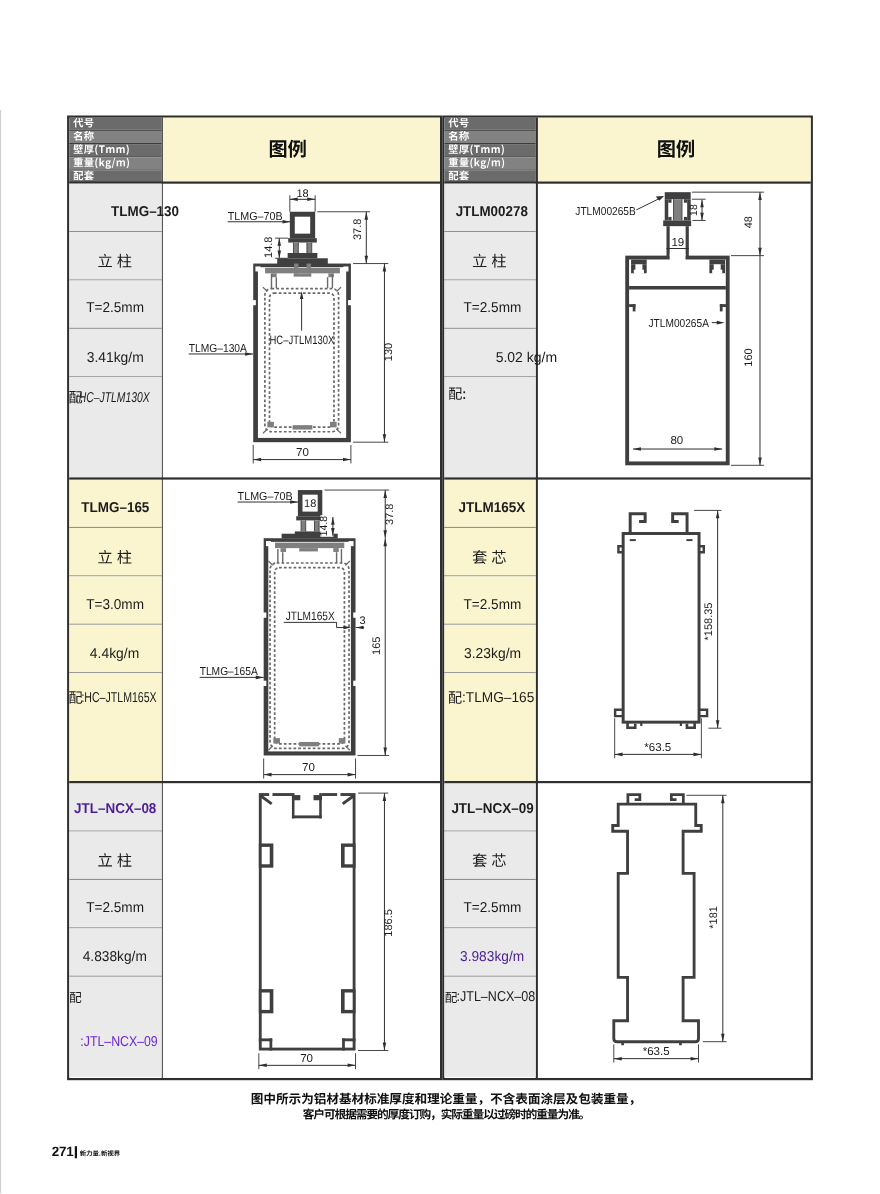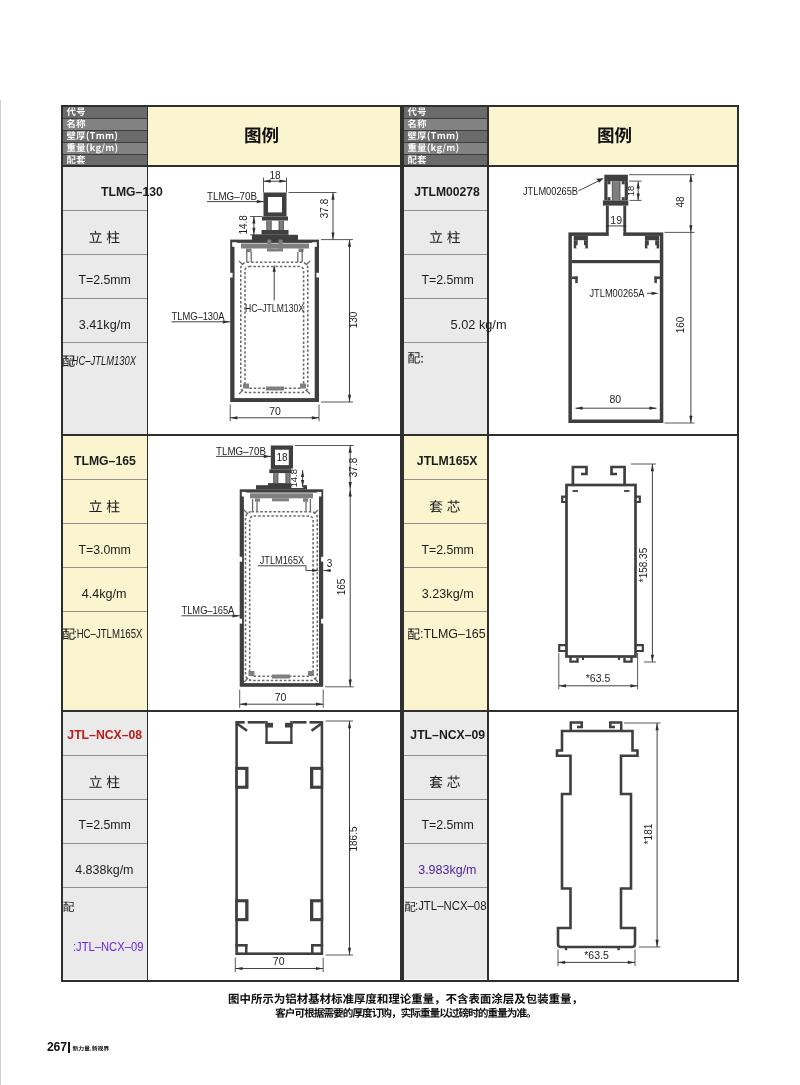--- a/index.html
+++ b/index.html
@@ -104,21 +104,21 @@
   </div>
 <div style="position:absolute;left:44.5px;top:539.1px;width:120px;height:20px;display:flex;align-items:center;justify-content:center;color:#1c1c1c;">
     <span style="display:inline-block;font-size:13px;font-weight:normal;transform:scaleX(0.95);white-space:nowrap;">T=3.0mm</span>
   </div>
 <div style="position:absolute;left:44.5px;top:583.4px;width:120px;height:20px;display:flex;align-items:center;justify-content:center;color:#1c1c1c;">
     <span style="display:inline-block;font-size:13px;font-weight:normal;transform:scaleX(0.97);white-space:nowrap;">4.4kg/m</span>
   </div>
 <div style="position:absolute;left:74.4px;top:623.8px;height:19px;display:flex;align-items:center;color:#1c1c1c;">
     <span style="display:inline-block;font-size:13px;transform:scaleX(0.74);transform-origin:0 50%;white-space:nowrap;">:HC–JTLM165X</span>
   </div>
-<div style="position:absolute;left:44.5px;top:724.4px;width:120px;height:20px;display:flex;align-items:center;justify-content:center;color:#b91c1c;">
+<div style="position:absolute;left:44.5px;top:724.4px;width:120px;height:20px;display:flex;align-items:center;justify-content:center;color:#4c1d95;">
     <span style="display:inline-block;font-size:13px;font-weight:bold;transform:scaleX(0.941);white-space:nowrap;">JTL–NCX–08</span>
   </div>
 <div style="position:absolute;left:44.5px;top:814.6999999999999px;width:120px;height:20px;display:flex;align-items:center;justify-content:center;color:#1c1c1c;">
     <span style="display:inline-block;font-size:13px;font-weight:normal;transform:scaleX(0.95);white-space:nowrap;">T=2.5mm</span>
   </div>
 <div style="position:absolute;left:44.5px;top:859.0px;width:120px;height:20px;display:flex;align-items:center;justify-content:center;color:#1c1c1c;">
     <span style="display:inline-block;font-size:13px;font-weight:normal;transform:scaleX(0.96);white-space:nowrap;">4.838kg/m</span>
   </div>
 <div style="position:absolute;left:73.0px;top:937px;height:19px;display:flex;align-items:center;color:#6d28d9;">
     <span style="display:inline-block;font-size:13px;transform:scaleX(0.862);transform-origin:0 50%;white-space:nowrap;">:JTL–NCX–09</span>
@@ -149,21 +149,21 @@
   </div>
 <div style="position:absolute;left:387.5px;top:814.6999999999999px;width:120px;height:20px;display:flex;align-items:center;justify-content:center;color:#1c1c1c;">
     <span style="display:inline-block;font-size:13px;font-weight:normal;transform:scaleX(0.95);white-space:nowrap;">T=2.5mm</span>
   </div>
 <div style="position:absolute;left:387.5px;top:859.0px;width:120px;height:20px;display:flex;align-items:center;justify-content:center;color:#4c1d95;">
     <span style="display:inline-block;font-size:13px;font-weight:normal;transform:scaleX(0.96);white-space:nowrap;">3.983kg/m</span>
   </div>
 <div style="position:absolute;left:414.6px;top:896.0px;height:19px;display:flex;align-items:center;color:#1c1c1c;">
     <span style="display:inline-block;font-size:13px;transform:scaleX(0.876);transform-origin:0 50%;white-space:nowrap;">:JTL–NCX–08</span>
   </div>
-<div style="position:absolute;left:47px;top:1039.8px;font-size:12.2px;font-weight:bold;color:#111;letter-spacing:-0.2px;">267</div>
+<div style="position:absolute;left:47px;top:1039.8px;font-size:12.2px;font-weight:bold;color:#111;letter-spacing:-0.2px;">271</div>
 <div style="position:absolute;left:68.3px;top:1041.5px;width:1.4px;height:11px;background:#111;"></div>
 <div style="position:absolute;left:0px;top:100px;width:1px;height:985px;background:#d0d0d0;"></div>
 <svg width="800" height="1085" viewBox="0 0 800 1085" style="position:absolute;left:0;top:0;">
 <path transform="translate(66.5,115.1)" d="M6.7 -7.4C7.2 -6.9 7.8 -6.3 8 -5.8L8.9 -6.4C8.7 -6.8 8.1 -7.5 7.6 -7.9ZM5 -7.8C5 -6.8 5 -5.9 5.1 -5.1L3.2 -4.8L3.4 -3.7L5.2 -4C5.6 -1.1 6.3 0.7 7.9 0.8C8.4 0.9 8.9 0.4 9.2 -1.4C9 -1.5 8.5 -1.8 8.3 -2C8.2 -1 8.1 -0.5 7.8 -0.5C7.1 -0.6 6.6 -2 6.3 -4.1L9.1 -4.5L8.9 -5.6L6.2 -5.2C6.2 -6 6.1 -6.9 6.1 -7.8ZM2.7 -7.9C2.1 -6.5 1.1 -5.1 0.1 -4.2C0.3 -3.9 0.6 -3.3 0.7 -3.1C1.1 -3.4 1.4 -3.7 1.7 -4.1V0.8H2.9V-5.8C3.2 -6.4 3.5 -7 3.8 -7.6Z M12.4 -6.7H16.2V-5.8H12.4ZM11.3 -7.7V-4.8H17.4V-7.7ZM10.1 -4.2V-3.2H11.9C11.7 -2.6 11.5 -1.9 11.3 -1.5H16.1C16 -0.8 15.9 -0.4 15.7 -0.3C15.6 -0.2 15.4 -0.2 15.2 -0.2C14.9 -0.2 14.2 -0.2 13.6 -0.3C13.8 0 14 0.5 14 0.8C14.7 0.8 15.3 0.8 15.6 0.8C16.1 0.8 16.4 0.7 16.7 0.4C17 0.1 17.2 -0.6 17.4 -2C17.5 -2.2 17.5 -2.5 17.5 -2.5H13L13.2 -3.2H18.5V-4.2Z" fill="#fff"></path>
     <path transform="translate(407.5,115.1)" d="M6.7 -7.4C7.2 -6.9 7.8 -6.3 8 -5.8L8.9 -6.4C8.7 -6.8 8.1 -7.5 7.6 -7.9ZM5 -7.8C5 -6.8 5 -5.9 5.1 -5.1L3.2 -4.8L3.4 -3.7L5.2 -4C5.6 -1.1 6.3 0.7 7.9 0.8C8.4 0.9 8.9 0.4 9.2 -1.4C9 -1.5 8.5 -1.8 8.3 -2C8.2 -1 8.1 -0.5 7.8 -0.5C7.1 -0.6 6.6 -2 6.3 -4.1L9.1 -4.5L8.9 -5.6L6.2 -5.2C6.2 -6 6.1 -6.9 6.1 -7.8ZM2.7 -7.9C2.1 -6.5 1.1 -5.1 0.1 -4.2C0.3 -3.9 0.6 -3.3 0.7 -3.1C1.1 -3.4 1.4 -3.7 1.7 -4.1V0.8H2.9V-5.8C3.2 -6.4 3.5 -7 3.8 -7.6Z M12.4 -6.7H16.2V-5.8H12.4ZM11.3 -7.7V-4.8H17.4V-7.7ZM10.1 -4.2V-3.2H11.9C11.7 -2.6 11.5 -1.9 11.3 -1.5H16.1C16 -0.8 15.9 -0.4 15.7 -0.3C15.6 -0.2 15.4 -0.2 15.2 -0.2C14.9 -0.2 14.2 -0.2 13.6 -0.3C13.8 0 14 0.5 14 0.8C14.7 0.8 15.3 0.8 15.6 0.8C16.1 0.8 16.4 0.7 16.7 0.4C17 0.1 17.2 -0.6 17.4 -2C17.5 -2.2 17.5 -2.5 17.5 -2.5H13L13.2 -3.2H18.5V-4.2Z" fill="#fff"></path>
     <path transform="translate(66.5,127.1)" d="M2.2 -4.7C2.6 -4.4 3 -4.1 3.4 -3.8C2.4 -3.3 1.3 -2.9 0.3 -2.7C0.5 -2.5 0.7 -2 0.8 -1.7C1.3 -1.8 1.8 -1.9 2.2 -2.1V0.8H3.4V0.4H6.9V0.8H8.1V-3.4H5C6.3 -4.2 7.4 -5.3 8.1 -6.7L7.3 -7.1L7.1 -7.1H4.3C4.5 -7.3 4.7 -7.5 4.9 -7.8L3.6 -8C3 -7.2 2 -6.2 0.4 -5.5C0.7 -5.3 1.1 -4.9 1.2 -4.6C2 -5.1 2.7 -5.5 3.3 -6H6.3C5.9 -5.4 5.2 -4.8 4.4 -4.3C4 -4.7 3.5 -5.1 3.1 -5.4ZM6.9 -0.6H3.4V-2.4H6.9Z M14.2 -4.2C14 -3.1 13.7 -1.9 13.2 -1.2C13.4 -1.1 13.9 -0.8 14.1 -0.7C14.6 -1.5 15 -2.7 15.2 -4ZM16.9 -4C17.3 -3 17.6 -1.6 17.8 -0.7L18.8 -1.1C18.7 -2 18.3 -3.3 17.9 -4.3ZM14.5 -8C14.3 -6.9 13.9 -5.8 13.4 -5.1V-5.3H12.3V-6.7C12.8 -6.8 13.2 -6.9 13.6 -7L13 -7.9C12.2 -7.6 11.1 -7.3 10.1 -7.2C10.2 -6.9 10.3 -6.5 10.3 -6.3C10.7 -6.3 11 -6.4 11.3 -6.4V-5.3H10.1V-4.3H11.2C10.9 -3.4 10.3 -2.4 9.8 -1.7C10 -1.5 10.2 -1 10.3 -0.7C10.7 -1.2 11 -1.9 11.3 -2.6V0.8H12.3V-3C12.6 -2.6 12.8 -2.2 12.9 -1.9L13.6 -2.8C13.4 -3 12.6 -3.8 12.3 -4.1V-4.3H13.4V-4.7C13.7 -4.6 14 -4.4 14.2 -4.2C14.5 -4.7 14.8 -5.2 15 -5.8H15.6V-0.4C15.6 -0.3 15.5 -0.2 15.4 -0.2C15.3 -0.2 14.8 -0.2 14.5 -0.2C14.6 0 14.8 0.5 14.8 0.8C15.5 0.8 15.9 0.8 16.2 0.6C16.6 0.4 16.7 0.2 16.7 -0.4V-5.8H17.4C17.3 -5.5 17.2 -5.2 17.1 -4.9L18 -4.7C18.3 -5.3 18.6 -6 18.8 -6.7L18.1 -6.9L17.9 -6.8H15.4C15.4 -7.1 15.5 -7.4 15.6 -7.7Z" fill="#fff"></path>
     <path transform="translate(407.5,127.1)" d="M2.2 -4.7C2.6 -4.4 3 -4.1 3.4 -3.8C2.4 -3.3 1.3 -2.9 0.3 -2.7C0.5 -2.5 0.7 -2 0.8 -1.7C1.3 -1.8 1.8 -1.9 2.2 -2.1V0.8H3.4V0.4H6.9V0.8H8.1V-3.4H5C6.3 -4.2 7.4 -5.3 8.1 -6.7L7.3 -7.1L7.1 -7.1H4.3C4.5 -7.3 4.7 -7.5 4.9 -7.8L3.6 -8C3 -7.2 2 -6.2 0.4 -5.5C0.7 -5.3 1.1 -4.9 1.2 -4.6C2 -5.1 2.7 -5.5 3.3 -6H6.3C5.9 -5.4 5.2 -4.8 4.4 -4.3C4 -4.7 3.5 -5.1 3.1 -5.4ZM6.9 -0.6H3.4V-2.4H6.9Z M14.2 -4.2C14 -3.1 13.7 -1.9 13.2 -1.2C13.4 -1.1 13.9 -0.8 14.1 -0.7C14.6 -1.5 15 -2.7 15.2 -4ZM16.9 -4C17.3 -3 17.6 -1.6 17.8 -0.7L18.8 -1.1C18.7 -2 18.3 -3.3 17.9 -4.3ZM14.5 -8C14.3 -6.9 13.9 -5.8 13.4 -5.1V-5.3H12.3V-6.7C12.8 -6.8 13.2 -6.9 13.6 -7L13 -7.9C12.2 -7.6 11.1 -7.3 10.1 -7.2C10.2 -6.9 10.3 -6.5 10.3 -6.3C10.7 -6.3 11 -6.4 11.3 -6.4V-5.3H10.1V-4.3H11.2C10.9 -3.4 10.3 -2.4 9.8 -1.7C10 -1.5 10.2 -1 10.3 -0.7C10.7 -1.2 11 -1.9 11.3 -2.6V0.8H12.3V-3C12.6 -2.6 12.8 -2.2 12.9 -1.9L13.6 -2.8C13.4 -3 12.6 -3.8 12.3 -4.1V-4.3H13.4V-4.7C13.7 -4.6 14 -4.4 14.2 -4.2C14.5 -4.7 14.8 -5.2 15 -5.8H15.6V-0.4C15.6 -0.3 15.5 -0.2 15.4 -0.2C15.3 -0.2 14.8 -0.2 14.5 -0.2C14.6 0 14.8 0.5 14.8 0.8C15.5 0.8 15.9 0.8 16.2 0.6C16.6 0.4 16.7 0.2 16.7 -0.4V-5.8H17.4C17.3 -5.5 17.2 -5.2 17.1 -4.9L18 -4.7C18.3 -5.3 18.6 -6 18.8 -6.7L18.1 -6.9L17.9 -6.8H15.4C15.4 -7.1 15.5 -7.4 15.6 -7.7Z" fill="#fff"></path>
     <path transform="translate(66.5,139.1)" d="M2.3 -4.1H3.5V-3.5H2.3ZM6 -6.5H7.4C7.3 -6.3 7.2 -6 7.2 -5.7H6.3C6.3 -6 6.2 -6.3 6 -6.5ZM6.1 -7.8C6.1 -7.7 6.2 -7.5 6.2 -7.4H4.7V-6.5H5.7L5.2 -6.4C5.2 -6.2 5.3 -5.9 5.4 -5.7H4.5V-4.9H6.2V-4.3H4.7V-3.4H6.2V-2.5H7.2V-3.4H8.8V-4.3H7.2V-4.9H9V-5.7H8L8.3 -6.4L7.6 -6.5H8.8V-7.4H7.4C7.3 -7.6 7.2 -7.9 7.1 -8.1ZM1.8 -6.2V-6.9H3.3V-6.2ZM0.8 -7.7V-6.2C0.8 -5.4 0.8 -4.2 0.2 -3.4C0.4 -3.3 0.8 -2.8 0.9 -2.6C1.1 -2.9 1.3 -3.2 1.4 -3.6V-2.7H4.4V-4.9H1.7L1.8 -5.4H4.4V-7.7ZM4.1 -2.5V-2H1.4V-1.1H4.1V-0.3H0.4V0.7H9V-0.3H5.3V-1.1H8.2V-2H5.3V-2.5Z M13.5 -4.6H16.7V-4.2H13.5ZM13.5 -5.6H16.7V-5.2H13.5ZM12.5 -6.3V-3.5H17.8V-6.3ZM14.6 -2V-1.6H11.7V-0.8H14.6V-0.3C14.6 -0.2 14.5 -0.1 14.4 -0.1C14.2 -0.1 13.6 -0.1 13.1 -0.1C13.3 0.1 13.4 0.5 13.5 0.8C14.2 0.8 14.8 0.8 15.2 0.6C15.6 0.5 15.7 0.3 15.7 -0.2V-0.8H18.7V-1.6H15.8C16.6 -1.9 17.3 -2.2 18 -2.6L17.3 -3.2L17.1 -3.1H12.4V-2.4H15.7C15.3 -2.2 15 -2.1 14.6 -2ZM10.7 -7.6V-4.7C10.7 -3.2 10.6 -1.1 9.8 0.3C10.1 0.4 10.6 0.7 10.8 0.8C11.7 -0.7 11.8 -3.1 11.8 -4.7V-6.6H18.6V-7.6Z M21.5 1.9 22.4 1.5C21.6 0.2 21.2 -1.4 21.2 -3C21.2 -4.5 21.6 -6.1 22.4 -7.5L21.5 -7.8C20.6 -6.4 20.1 -4.8 20.1 -3C20.1 -1.1 20.6 0.5 21.5 1.9Z M25.3 0H26.7V-5.8H28.7V-7H23.4V-5.8H25.3Z M30 0H31.4V-3.6C31.7 -4 32.1 -4.2 32.4 -4.2C32.9 -4.2 33.1 -3.9 33.1 -3.1V0H34.5V-3.6C34.8 -4 35.2 -4.2 35.5 -4.2C36 -4.2 36.2 -3.9 36.2 -3.1V0H37.6V-3.3C37.6 -4.6 37.1 -5.4 36 -5.4C35.3 -5.4 34.8 -5 34.3 -4.5C34 -5.1 33.6 -5.4 32.8 -5.4C32.2 -5.4 31.7 -5 31.2 -4.6H31.2L31.1 -5.3H30Z M39.3 0H40.7V-3.6C41 -4 41.4 -4.2 41.7 -4.2C42.2 -4.2 42.4 -3.9 42.4 -3.1V0H43.8V-3.6C44.2 -4 44.5 -4.2 44.8 -4.2C45.3 -4.2 45.5 -3.9 45.5 -3.1V0H46.9V-3.3C46.9 -4.6 46.4 -5.4 45.3 -5.4C44.6 -5.4 44.1 -5 43.6 -4.5C43.4 -5.1 42.9 -5.4 42.2 -5.4C41.5 -5.4 41 -5 40.5 -4.6H40.5L40.4 -5.3H39.3Z M49.2 1.9C50.1 0.5 50.6 -1.1 50.6 -3C50.6 -4.8 50.1 -6.4 49.2 -7.8L48.3 -7.5C49.1 -6.1 49.5 -4.5 49.5 -3C49.5 -1.4 49.1 0.2 48.3 1.5Z" fill="#fff"></path>
     <path transform="translate(407.5,139.1)" d="M2.3 -4.1H3.5V-3.5H2.3ZM6 -6.5H7.4C7.3 -6.3 7.2 -6 7.2 -5.7H6.3C6.3 -6 6.2 -6.3 6 -6.5ZM6.1 -7.8C6.1 -7.7 6.2 -7.5 6.2 -7.4H4.7V-6.5H5.7L5.2 -6.4C5.2 -6.2 5.3 -5.9 5.4 -5.7H4.5V-4.9H6.2V-4.3H4.7V-3.4H6.2V-2.5H7.2V-3.4H8.8V-4.3H7.2V-4.9H9V-5.7H8L8.3 -6.4L7.6 -6.5H8.8V-7.4H7.4C7.3 -7.6 7.2 -7.9 7.1 -8.1ZM1.8 -6.2V-6.9H3.3V-6.2ZM0.8 -7.7V-6.2C0.8 -5.4 0.8 -4.2 0.2 -3.4C0.4 -3.3 0.8 -2.8 0.9 -2.6C1.1 -2.9 1.3 -3.2 1.4 -3.6V-2.7H4.4V-4.9H1.7L1.8 -5.4H4.4V-7.7ZM4.1 -2.5V-2H1.4V-1.1H4.1V-0.3H0.4V0.7H9V-0.3H5.3V-1.1H8.2V-2H5.3V-2.5Z M13.5 -4.6H16.7V-4.2H13.5ZM13.5 -5.6H16.7V-5.2H13.5ZM12.5 -6.3V-3.5H17.8V-6.3ZM14.6 -2V-1.6H11.7V-0.8H14.6V-0.3C14.6 -0.2 14.5 -0.1 14.4 -0.1C14.2 -0.1 13.6 -0.1 13.1 -0.1C13.3 0.1 13.4 0.5 13.5 0.8C14.2 0.8 14.8 0.8 15.2 0.6C15.6 0.5 15.7 0.3 15.7 -0.2V-0.8H18.7V-1.6H15.8C16.6 -1.9 17.3 -2.2 18 -2.6L17.3 -3.2L17.1 -3.1H12.4V-2.4H15.7C15.3 -2.2 15 -2.1 14.6 -2ZM10.7 -7.6V-4.7C10.7 -3.2 10.6 -1.1 9.8 0.3C10.1 0.4 10.6 0.7 10.8 0.8C11.7 -0.7 11.8 -3.1 11.8 -4.7V-6.6H18.6V-7.6Z M21.5 1.9 22.4 1.5C21.6 0.2 21.2 -1.4 21.2 -3C21.2 -4.5 21.6 -6.1 22.4 -7.5L21.5 -7.8C20.6 -6.4 20.1 -4.8 20.1 -3C20.1 -1.1 20.6 0.5 21.5 1.9Z M25.3 0H26.7V-5.8H28.7V-7H23.4V-5.8H25.3Z M30 0H31.4V-3.6C31.7 -4 32.1 -4.2 32.4 -4.2C32.9 -4.2 33.1 -3.9 33.1 -3.1V0H34.5V-3.6C34.8 -4 35.2 -4.2 35.5 -4.2C36 -4.2 36.2 -3.9 36.2 -3.1V0H37.6V-3.3C37.6 -4.6 37.1 -5.4 36 -5.4C35.3 -5.4 34.8 -5 34.3 -4.5C34 -5.1 33.6 -5.4 32.8 -5.4C32.2 -5.4 31.7 -5 31.2 -4.6H31.2L31.1 -5.3H30Z M39.3 0H40.7V-3.6C41 -4 41.4 -4.2 41.7 -4.2C42.2 -4.2 42.4 -3.9 42.4 -3.1V0H43.8V-3.6C44.2 -4 44.5 -4.2 44.8 -4.2C45.3 -4.2 45.5 -3.9 45.5 -3.1V0H46.9V-3.3C46.9 -4.6 46.4 -5.4 45.3 -5.4C44.6 -5.4 44.1 -5 43.6 -4.5C43.4 -5.1 42.9 -5.4 42.2 -5.4C41.5 -5.4 41 -5 40.5 -4.6H40.5L40.4 -5.3H39.3Z M49.2 1.9C50.1 0.5 50.6 -1.1 50.6 -3C50.6 -4.8 50.1 -6.4 49.2 -7.8L48.3 -7.5C49.1 -6.1 49.5 -4.5 49.5 -3C49.5 -1.4 49.1 0.2 48.3 1.5Z" fill="#fff"></path>
     <path transform="translate(66.5,151.1)" d="M1.4 -5.1V-2.1H4.1V-1.7H1.1V-0.8H4.1V-0.3H0.4V0.6H9V-0.3H5.2V-0.8H8.4V-1.7H5.2V-2.1H8V-5.1H5.2V-5.4H8.9V-6.3H5.2V-6.8C6.3 -6.9 7.2 -7 8.1 -7.1L7.5 -8C5.9 -7.7 3.4 -7.6 1.2 -7.5C1.3 -7.3 1.4 -6.9 1.4 -6.6C2.3 -6.7 3.2 -6.7 4.1 -6.7V-6.3H0.5V-5.4H4.1V-5.1ZM2.5 -3.2H4.1V-2.8H2.5ZM5.2 -3.2H6.9V-2.8H5.2ZM2.5 -4.3H4.1V-3.9H2.5ZM5.2 -4.3H6.9V-3.9H5.2Z M12.4 -6.3H16.3V-5.9H12.4ZM12.4 -7.1H16.3V-6.8H12.4ZM11.3 -7.7V-5.4H17.4V-7.7ZM10.1 -5.1V-4.3H18.6V-5.1ZM12.2 -2.5H13.8V-2.2H12.2ZM14.9 -2.5H16.5V-2.2H14.9ZM12.2 -3.4H13.8V-3.1H12.2ZM14.9 -3.4H16.5V-3.1H14.9ZM10.1 -0.2V0.6H18.7V-0.2H14.9V-0.6H17.8V-1.3H14.9V-1.6H17.6V-4H11.1V-1.6H13.8V-1.3H10.9V-0.6H13.8V-0.2Z M21.5 1.9 22.4 1.5C21.6 0.2 21.2 -1.4 21.2 -3C21.2 -4.5 21.6 -6.1 22.4 -7.5L21.5 -7.8C20.6 -6.4 20.1 -4.8 20.1 -3C20.1 -1.1 20.6 0.5 21.5 1.9Z M23.8 0H25.2V-1.3L25.9 -2.2L27.2 0H28.7L26.8 -3.1L28.6 -5.3H27L25.2 -3H25.2V-7.5H23.8Z M31.6 2.3C33.4 2.3 34.5 1.5 34.5 0.4C34.5 -0.5 33.8 -0.9 32.5 -0.9H31.6C31 -0.9 30.8 -1.1 30.8 -1.3C30.8 -1.6 30.9 -1.7 31 -1.8C31.3 -1.7 31.5 -1.7 31.7 -1.7C32.8 -1.7 33.7 -2.3 33.7 -3.4C33.7 -3.8 33.6 -4.1 33.5 -4.2H34.4V-5.3H32.5C32.3 -5.3 32 -5.4 31.7 -5.4C30.6 -5.4 29.6 -4.7 29.6 -3.5C29.6 -2.9 29.9 -2.4 30.3 -2.1V-2.1C30 -1.9 29.7 -1.5 29.7 -1.1C29.7 -0.7 29.9 -0.4 30.2 -0.2V-0.2C29.7 0.1 29.4 0.5 29.4 0.9C29.4 1.9 30.4 2.3 31.6 2.3ZM31.7 -2.5C31.2 -2.5 30.9 -2.9 30.9 -3.5C30.9 -4.1 31.2 -4.4 31.7 -4.4C32.2 -4.4 32.5 -4.1 32.5 -3.5C32.5 -2.9 32.2 -2.5 31.7 -2.5ZM31.8 1.4C31.1 1.4 30.6 1.2 30.6 0.7C30.6 0.5 30.7 0.3 30.9 0.1C31.1 0.2 31.3 0.2 31.6 0.2H32.3C32.9 0.2 33.2 0.3 33.2 0.6C33.2 1.1 32.6 1.4 31.8 1.4Z M35 1.7H35.9L38.3 -7.6H37.4Z M39.5 0H40.9V-3.6C41.3 -4 41.6 -4.2 41.9 -4.2C42.4 -4.2 42.7 -3.9 42.7 -3.1V0H44V-3.6C44.4 -4 44.7 -4.2 45 -4.2C45.5 -4.2 45.8 -3.9 45.8 -3.1V0H47.1V-3.3C47.1 -4.6 46.6 -5.4 45.5 -5.4C44.8 -5.4 44.3 -5 43.8 -4.5C43.6 -5.1 43.2 -5.4 42.4 -5.4C41.7 -5.4 41.2 -5 40.8 -4.6H40.8L40.7 -5.3H39.5Z M49.4 1.9C50.3 0.5 50.8 -1.1 50.8 -3C50.8 -4.8 50.3 -6.4 49.4 -7.8L48.6 -7.5C49.4 -6.1 49.7 -4.5 49.7 -3C49.7 -1.4 49.4 0.2 48.6 1.5Z" fill="#fff"></path>

